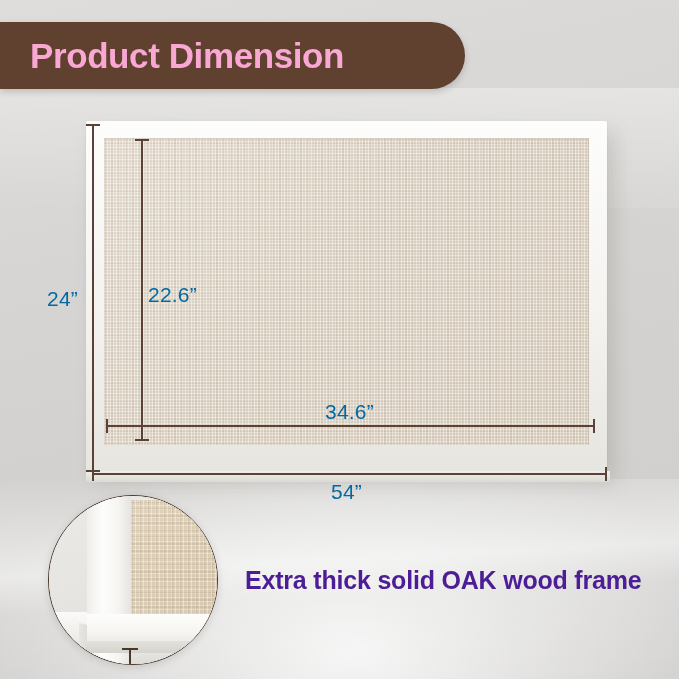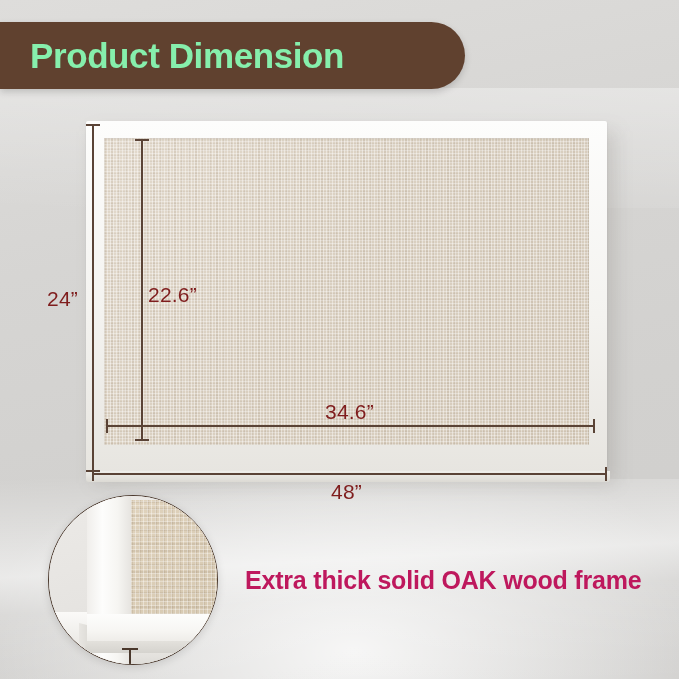--- a/index.html
+++ b/index.html
@@ -24,21 +24,21 @@
     pointer-events:none;}
 
   
   #banner{
     position:absolute;left:0;top:22px;width:465px;height:67px;
     background:#60412f;border-radius:0 34px 34px 0;
     box-shadow:0 3px 7px rgba(0,0,0,.17);
     display:flex;align-items:center;
   }
   #banner-title{
-    color:#86efac;font-size:35px;font-weight:bold;letter-spacing:-.4px;
+    color:#f9a8d4;font-size:35px;font-weight:bold;letter-spacing:-.4px;
     margin-left:30px;white-space:nowrap;
   }
 
   
   #board{
     position:absolute;left:86px;top:121px;width:521px;height:352px;
   }
   #board-shadow{position:absolute;left:8px;top:10px;width:521px;height:352px;
     background:rgba(90,80,70,.16);filter:blur(9px);border-radius:2px;}
   #frame{
@@ -66,21 +66,21 @@
   }
 
   
   .mline{position:absolute;background:#5a4336;}
   .vline{width:1.6px;}
   .hline{height:1.6px;}
   .cap-h{position:absolute;height:1.6px;width:14px;background:#5a4336;left:-6px;}
   .cap-v{position:absolute;width:1.6px;height:14px;background:#5a4336;top:-6px;}
 
   .dim-label{
-    position:absolute;color:#7f1d1d;font-size:21px;letter-spacing:.2px;
+    position:absolute;color:#0369a1;font-size:21px;letter-spacing:.2px;
     white-space:nowrap;
   }
 
   
   #inset{
     position:absolute;left:48px;top:495px;width:168px;height:168px;
     border-radius:50%;overflow:hidden;
     border:1.4px solid #4a382c;
     background:#efeeec;
     box-shadow:0 2px 8px rgba(0,0,0,.13);
@@ -112,21 +112,21 @@
     background:linear-gradient(90deg,#e8e6e2 0%,#dbd9d4 100%);
     transform:skewY(14deg);transform-origin:right top;}
 
   
   #bracket{position:absolute;left:80px;top:152px;width:1.8px;height:20px;background:#4a382c;}
   #bracket-top{position:absolute;left:73px;top:152px;width:16px;height:1.8px;background:#4a382c;}
 
   
   #caption{
     position:absolute;left:245px;top:566px;
-    color:#be185d;font-size:25px;font-weight:bold;letter-spacing:-.2px;
+    color:#4c1d95;font-size:25px;font-weight:bold;letter-spacing:-.2px;
     white-space:nowrap;
   }
 </style>
 </head>
 <body>
 
 <div id="backdrop"></div>
 <div id="sheen2"></div>
 <div id="sheen"></div>
 
@@ -157,21 +157,21 @@
 <div class="mline hline" style="left:106px;top:425px;width:489px;">
   <div class="cap-v" style="left:0;"></div>
   <div class="cap-v" style="right:0;"></div>
 </div>
 <div class="dim-label" style="left:325px;top:392px;margin-top:8px;">34.6”</div>
 
 <div class="mline hline" style="left:92px;top:473px;width:515px;">
   <div class="cap-v" style="left:0;"></div>
   <div class="cap-v" style="right:0;"></div>
 </div>
-<div class="dim-label" style="left:331px;top:480px;">48”</div>
+<div class="dim-label" style="left:331px;top:480px;">54”</div>
 
 <div id="inset">
   <div id="inset-bg"></div>
   <div id="inset-floor"></div>
   <div id="inset-linen"></div>
   <div id="inset-edge2"></div>
   <div id="inset-vbar"></div>
   <div id="inset-hbar"></div>
   <div id="inset-edge"></div>
   <div id="bracket-top"></div>

